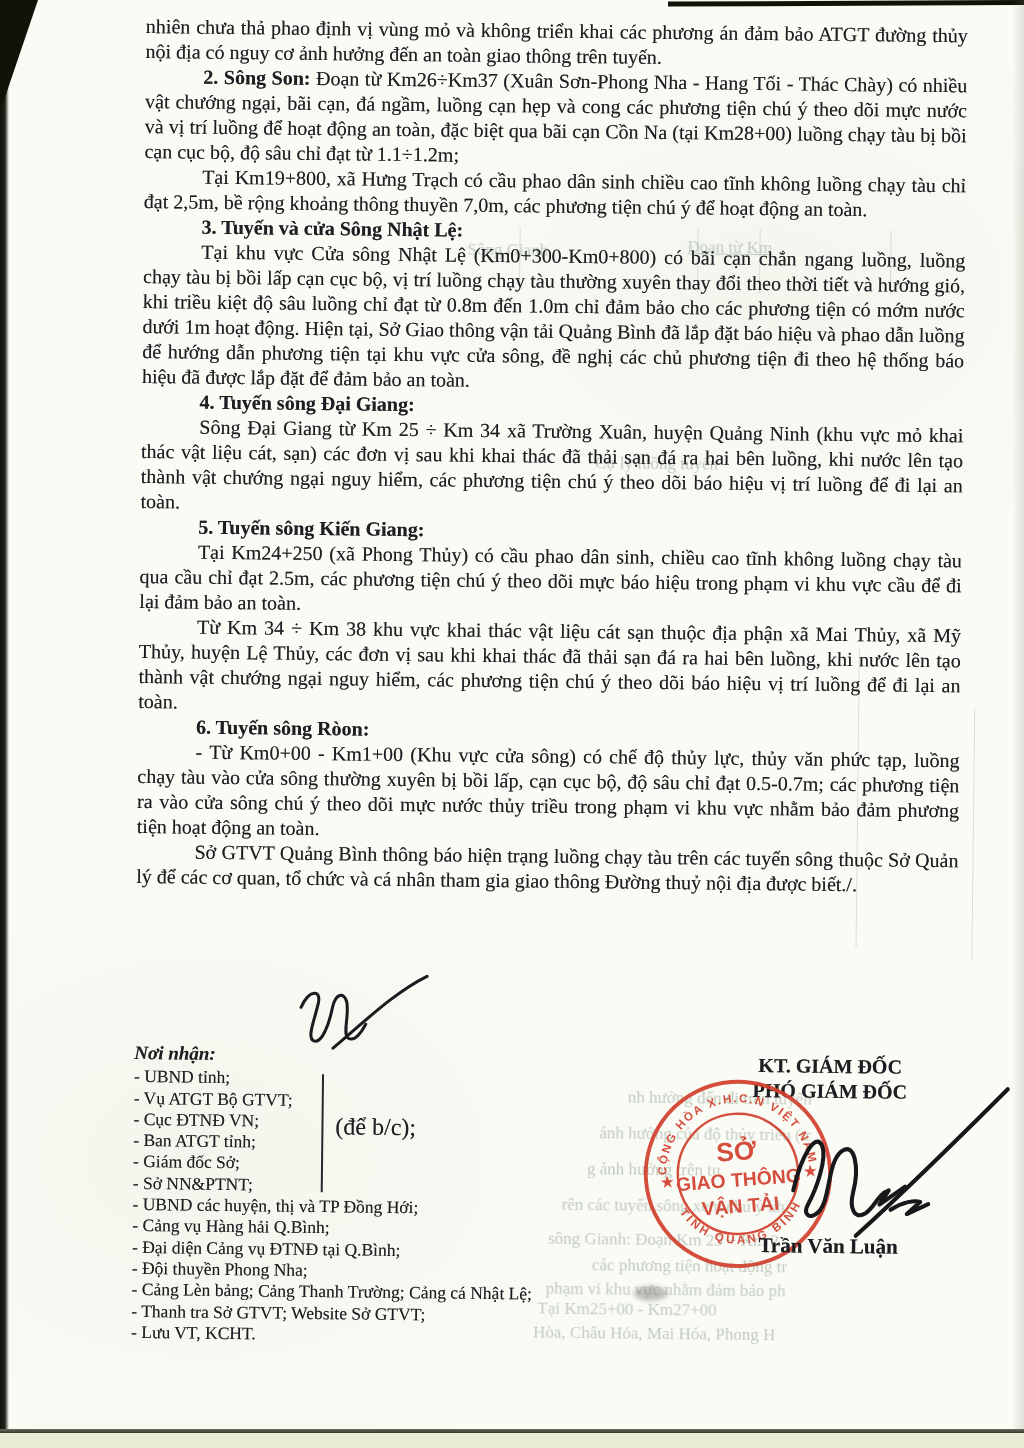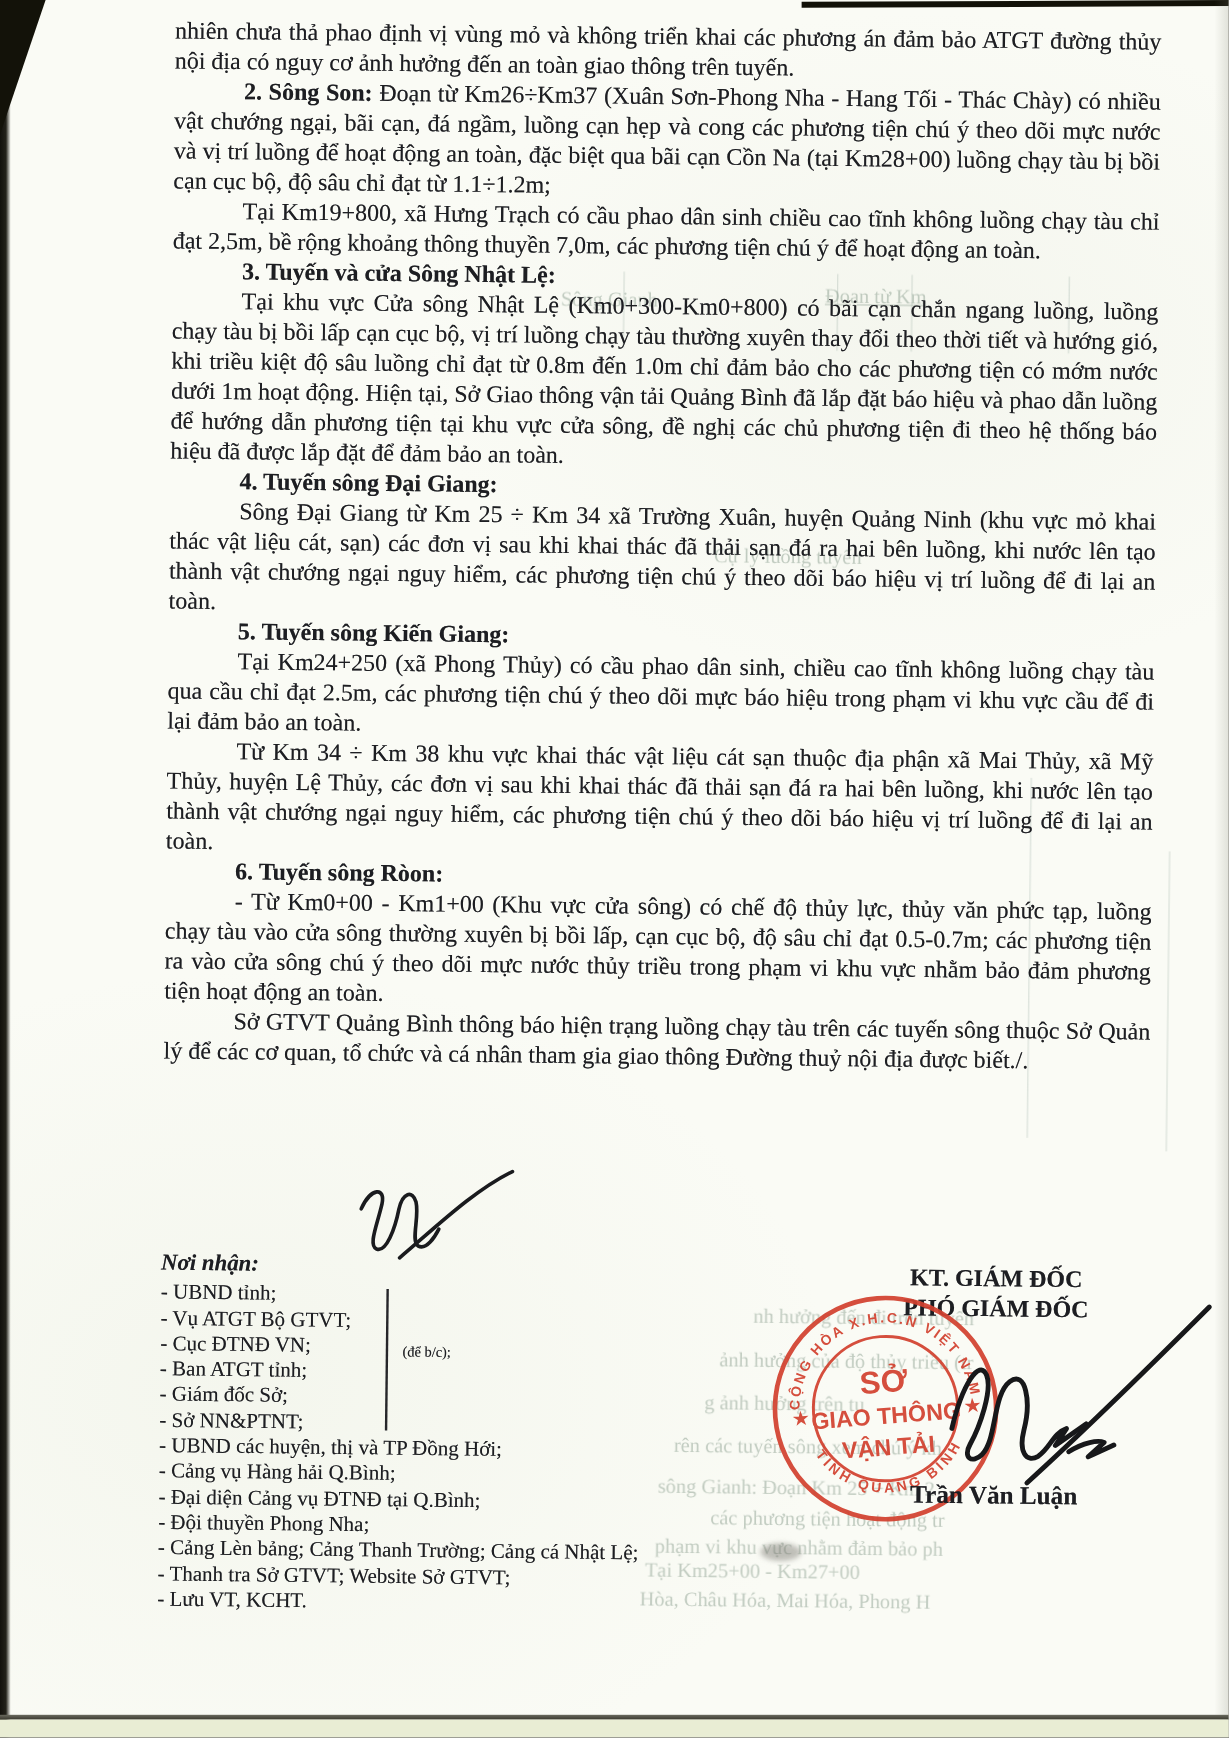--- a/index.html
+++ b/index.html
@@ -31,21 +31,21 @@
     font-size:20px;line-height:25px;text-align:justify;
     text-shadow:0 0 .5px rgba(25,26,32,.55);}
   .textflow p{margin:0;text-indent:58px;}
   .textflow p.no-indent{text-indent:0;}
   .textflow b{font-weight:700;}
   
   .recipients{position:absolute;left:146px;top:1042px;width:505px;
     font-size:17.5px;line-height:21.3px;text-shadow:0 0 .4px rgba(25,26,32,.5);}
   .recipients .title{font-weight:700;font-style:italic;font-size:19px;margin-bottom:3px;}
   .bracket-line{position:absolute;left:188px;top:30px;width:2px;height:118px;background:#26262a;}
-  .bracket-note{position:absolute;left:202px;top:72px;font-size:12px;text-align:center;}
+  .bracket-note{position:absolute;left:202px;top:72px;font-size:24px;text-align:center;}
   
   .signoff{position:absolute;left:620px;top:1046px;width:400px;}
   .sig-line{font-weight:700;font-size:20px;text-align:center;padding-left:44px;line-height:25px;
     text-shadow:0 0 .4px rgba(25,26,32,.5);}
   .stamp{position:absolute;left:34px;top:24px;width:194px;height:194px;
     transform:rotate(-5deg);opacity:.92;}
   .signature{position:absolute;left:156px;top:16px;width:254px;height:190px;}
   .signer-name{position:absolute;left:92px;top:180px;width:260px;text-align:center;
     font-weight:700;font-size:21px;text-shadow:0 0 .4px rgba(25,26,32,.5);}
   .initials{position:absolute;left:296px;top:970px;width:152px;height:88px;}

